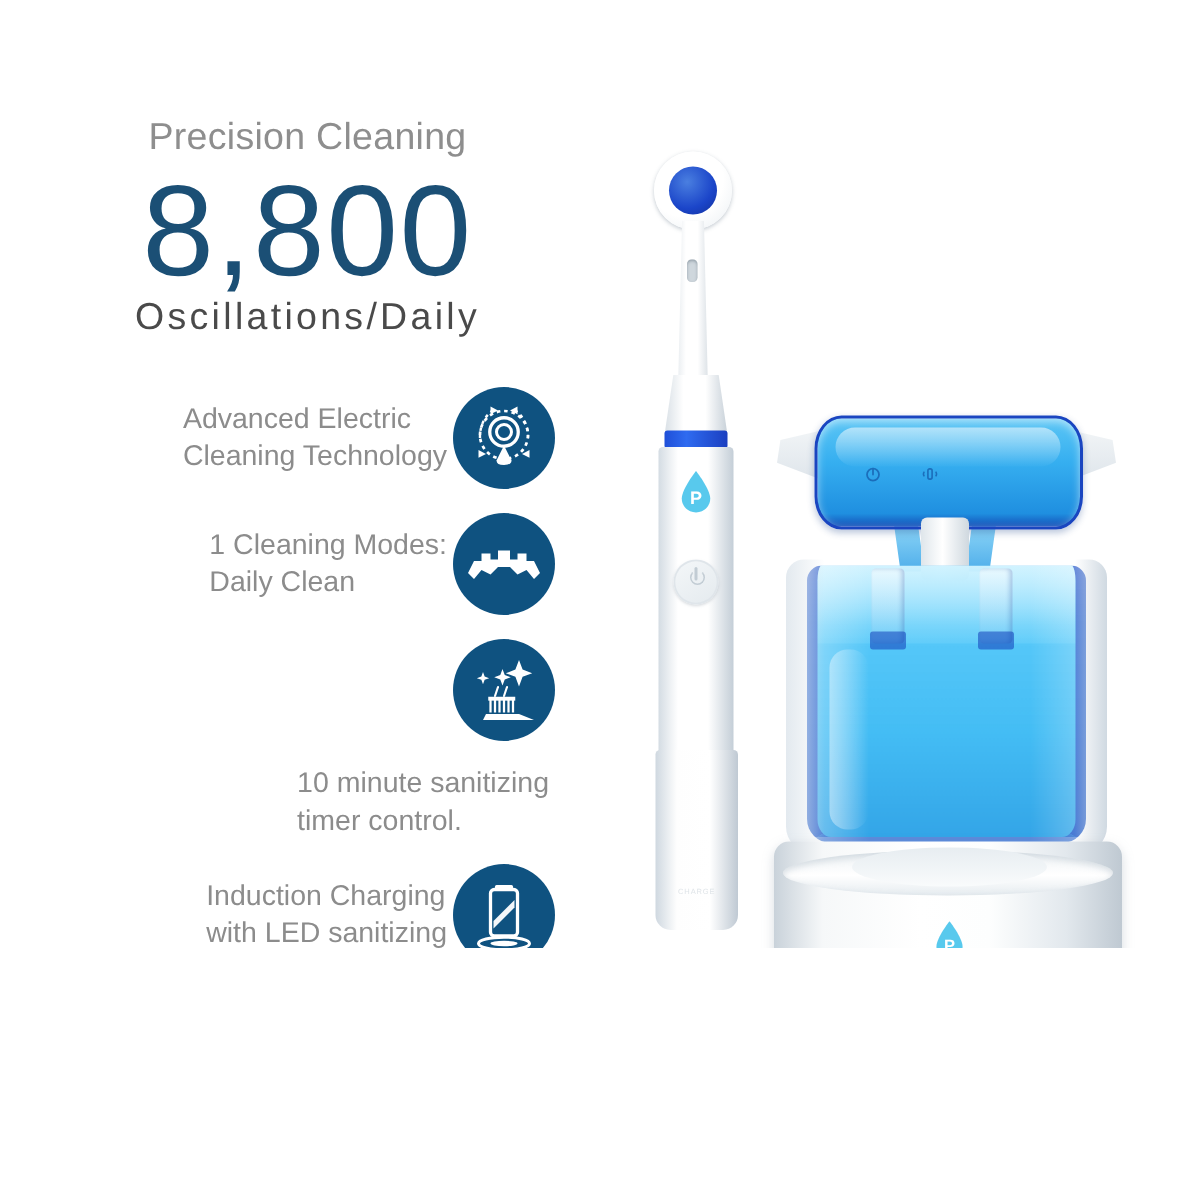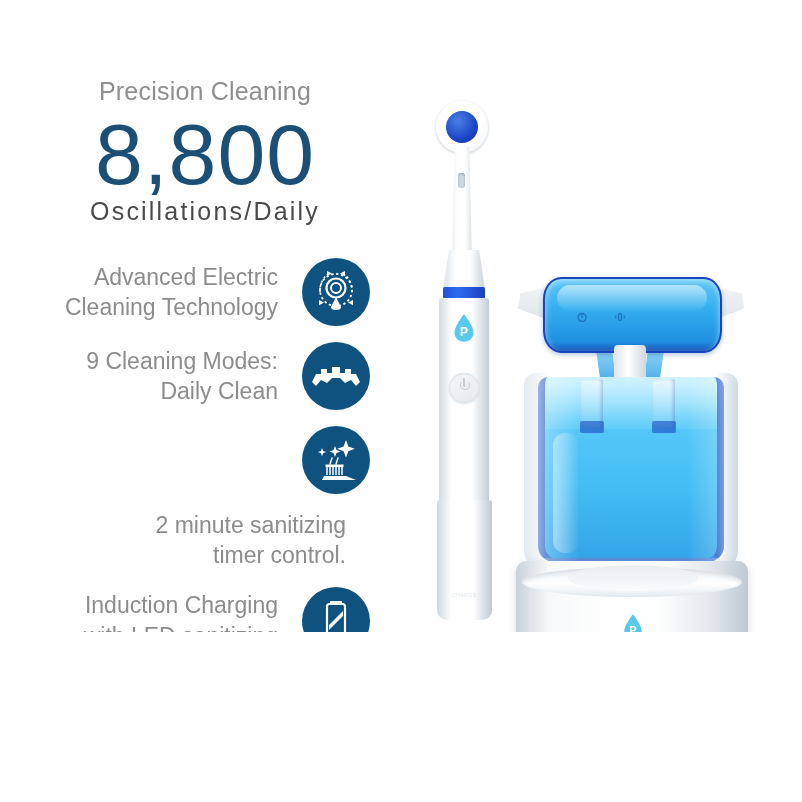--- a/index.html
+++ b/index.html
@@ -57,25 +57,24 @@
     top: 258px;
     width: 360px;
   }
   .feature-row {
     display: flex;
     align-items: center;
     justify-content: flex-end;
     margin-bottom: 16px;
   }
   .feature-text {
-    font-size: 23px;
+    font-size: 19px;
     color: #8c8c8c;
     line-height: 1.32;
-    text-align: right;
-    padding-right: 24px;
+    padding-right: 4px;
     white-space: pre-line;
   }
   .feature-icon {
     width: 68px;
     height: 68px;
     min-width: 68px;
     border-radius: 50%;
     background: #0f5280;
     position: relative;
     overflow: hidden;
@@ -433,21 +432,21 @@
           </g>
           <path d="M25 13 l5 2.6 l-5 2.6 z" fill="#ffffff"></path>
           <path d="M43 13 l-5 2.6 l5 2.6 z" fill="#ffffff"></path>
           <path d="M17 42 l5 2.6 l-5 2.6 z" fill="#ffffff"></path>
           <path d="M51 42 l-5 2.6 l5 2.6 z" fill="#ffffff"></path>
         </svg>
       </div>
     </div>
 
     <div class="feature-row">
-      <div class="feature-text">9 Cleaning Modes:
+      <div class="feature-text">1 Cleaning Modes:
 Daily Clean</div>
       <div class="feature-icon">
         <svg viewBox="0 0 68 68" width="68" height="68">
           <path d="M10 40
                    L14 32 L19 32 L19 27 L25 27 L25 31 L30 31 L30 25
                    L38 25 L38 31 L43 31 L43 27 L49 27 L49 32 L54 32 L58 40
                    L54 44 L49 38 L43 41 L38 36 L30 36 L25 41 L19 38 L14 44 Z" fill="#ffffff"></path>
         </svg>
       </div>
     </div>
@@ -474,21 +473,21 @@
               <path d="M40 40 L40 49"></path>
           </g>
           <rect x="23.5" y="38.5" width="18" height="2.6" fill="#ffffff"></rect>
 
           <path d="M22 50 L44 50 L54 54 L20 54 Z" fill="#ffffff"></path>
         </svg>
       </div>
     </div>
 
     <div class="feature-row">
-      <div class="feature-text">2 minute sanitizing
+      <div class="feature-text">10 minute sanitizing
 timer control.</div>
     </div>
 
     <div class="feature-row">
       <div class="feature-text">Induction Charging
 with LED sanitizing</div>
       <div class="feature-icon">
         <svg viewBox="0 0 68 68" width="68" height="68">
           <rect x="28" y="14" width="12" height="3" rx="1" fill="#ffffff"></rect>
           <rect x="25" y="17" width="18" height="31" rx="2.5" fill="none" stroke="#ffffff" stroke-width="2.2"></rect>

